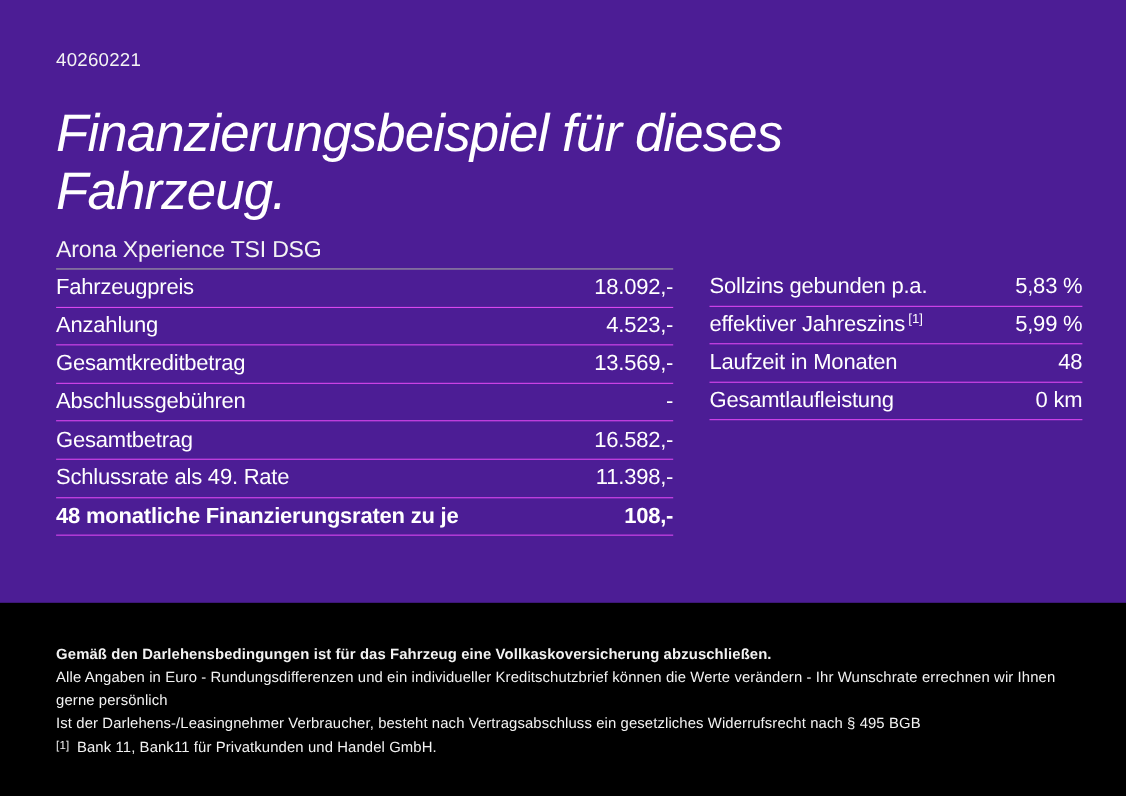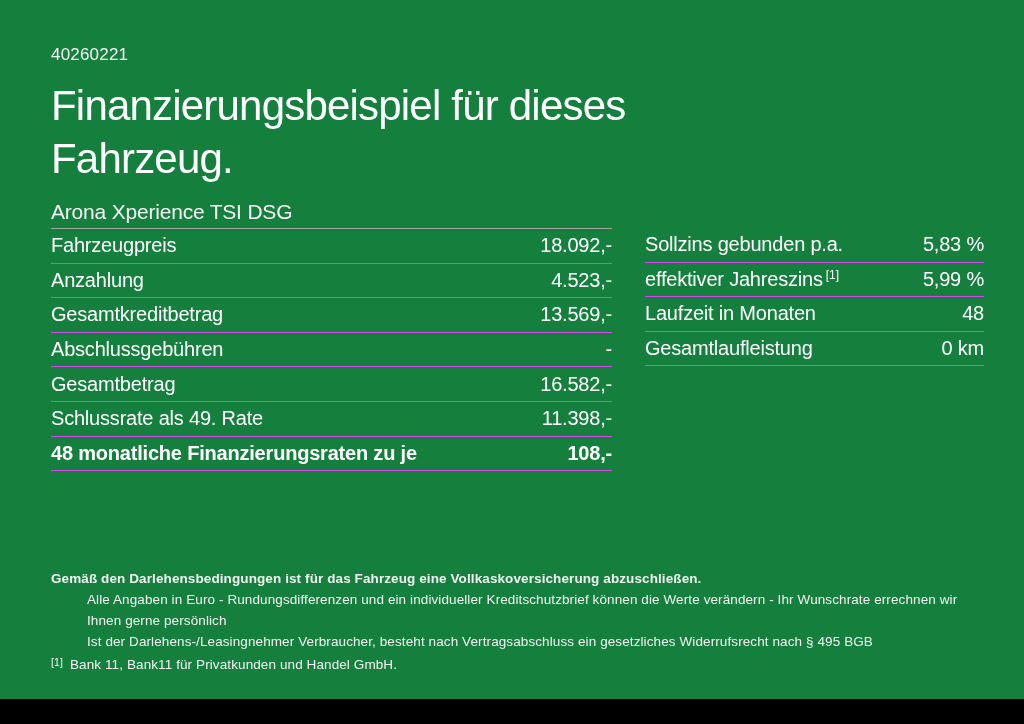--- a/index.html
+++ b/index.html
@@ -7,43 +7,44 @@
   body {
     width: 1024px;
     height: 724px;
     overflow: hidden;
     font-family: "Liberation Sans", "DejaVu Sans", sans-serif;
     color: #ffffff;
   }
   .page {
     position: relative;
     width: 1024px;
-    height: 699px;
-    background: #15803d;
+    height: 548px;
+    background: #4c1d95;
   }
   .content {
     position: absolute;
     left: 51px;
     top: 0;
     width: 933px;
   }
   .ref-number {
     margin-top: 46px;
     font-size: 17px;
     line-height: 17px;
     letter-spacing: 0.2px;
     color: #f4f4f4;
   }
   .page-title {
-    margin-top: 16px;
-    font-size: 42px;
+    margin-top: 32px;
+    font-size: 48px;
     line-height: 53px;
     font-weight: 400;
     letter-spacing: -0.8px;
     color: #ffffff;
+    font-style: italic;
   }
   .vehicle-name {
     margin-top: 14px;
     font-size: 21px;
     line-height: 26px;
     letter-spacing: -0.2px;
     color: #f4f4f4;
   }
   .tables {
     margin-top: 3px;
@@ -82,21 +83,20 @@
     color: #f2f2f2;
   }
   .footer-bold {
     font-weight: 700;
     line-height: 21px;
     letter-spacing: 0.1px;
   }
   .footer-line {
     line-height: 21px;
     letter-spacing: 0.1px;
-    margin-left: 36px;
   }
   .footnote {
     line-height: 21px;
     letter-spacing: 0.1px;
   }
   .footnote-marker {
     font-size: 10.5px;
     vertical-align: 3px;
     margin-right: 7px;
   }

